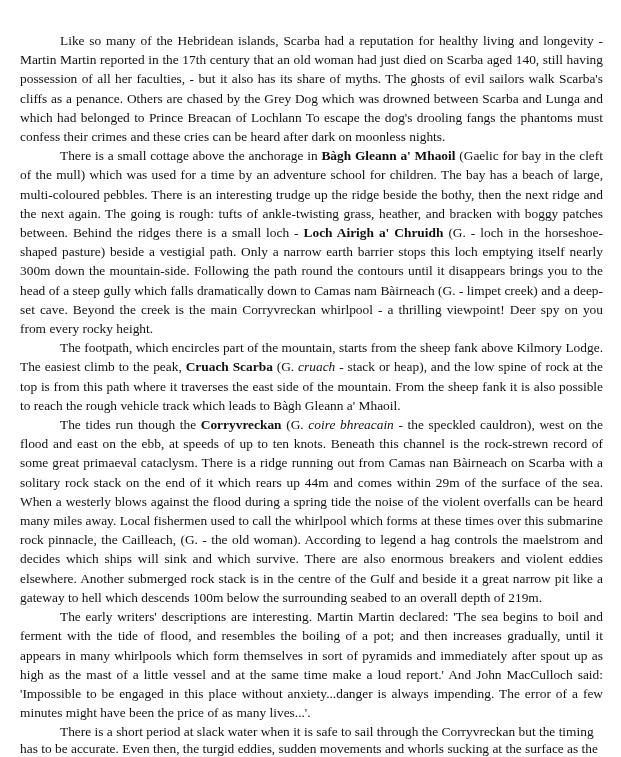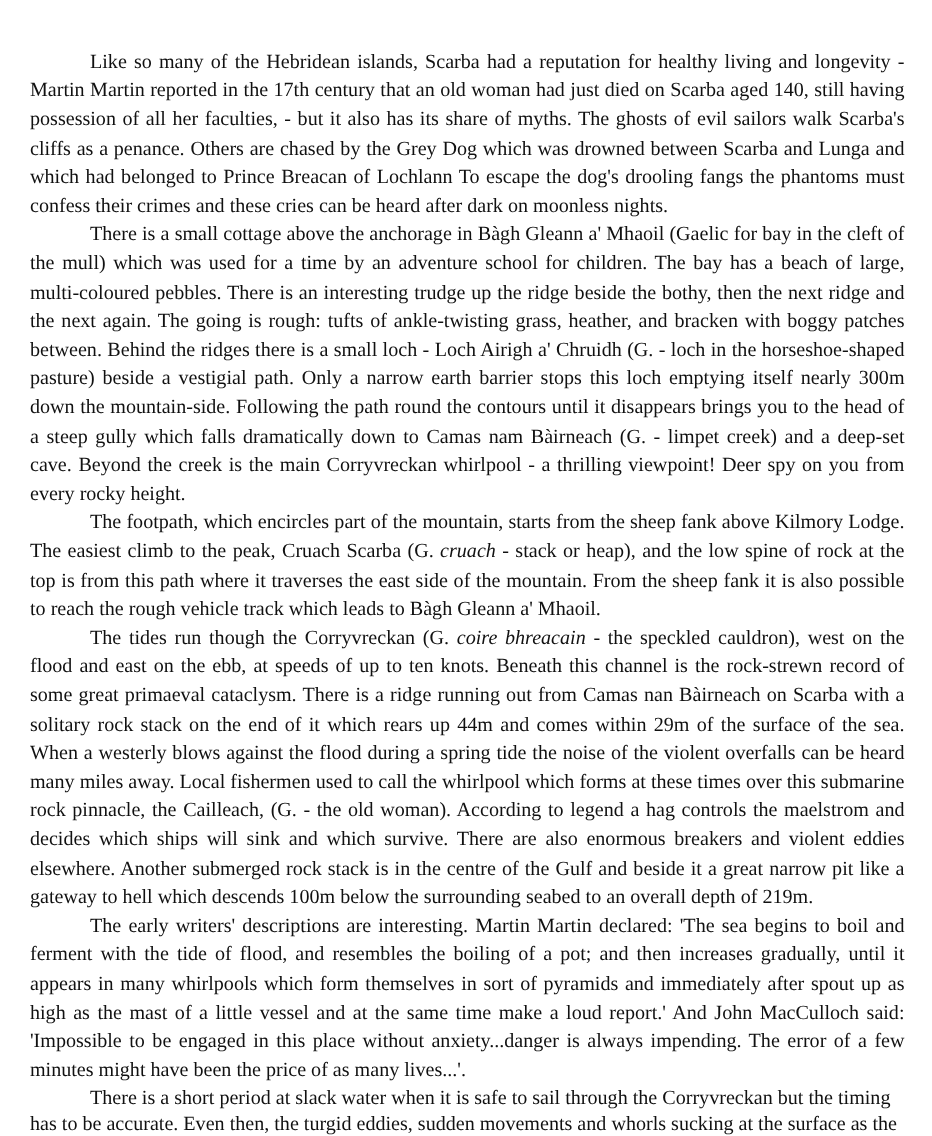--- a/index.html
+++ b/index.html
@@ -7,21 +7,21 @@
   .page {
     position: absolute; left: 20px; top: 31px; width: 583px;
     font-family: "Liberation Serif", serif; font-size: 13.4px; color: #111111;
   }
   .para {
     margin: 0; text-align: justify; line-height: 19.2px; text-indent: 40px;
   }
   .para.last {
     text-align: left; line-height: 17px; margin-top: 1px;
   }
-  b { font-weight: normal; }
+  b { font-weight: bold; }
   i { }
 </style>
 </head>
 <body>
 
 <div class="page">
   <p class="para">
     <span>Like so many of the Hebridean islands, Scarba had a reputation for healthy living and longevity - Martin Martin reported in the 17th century that an old woman had just died on Scarba aged 140, still having possession of all her faculties, - but it also has its share of myths. The ghosts of evil sailors walk Scarba's cliffs as a penance. Others are chased by the Grey Dog which was drowned between Scarba and Lunga and which had belonged to Prince Breacan of Lochlann To escape the dog's drooling fangs the phantoms must confess their crimes and these cries can be heard after dark on moonless nights.</span>
   </p>
   <p class="para">

